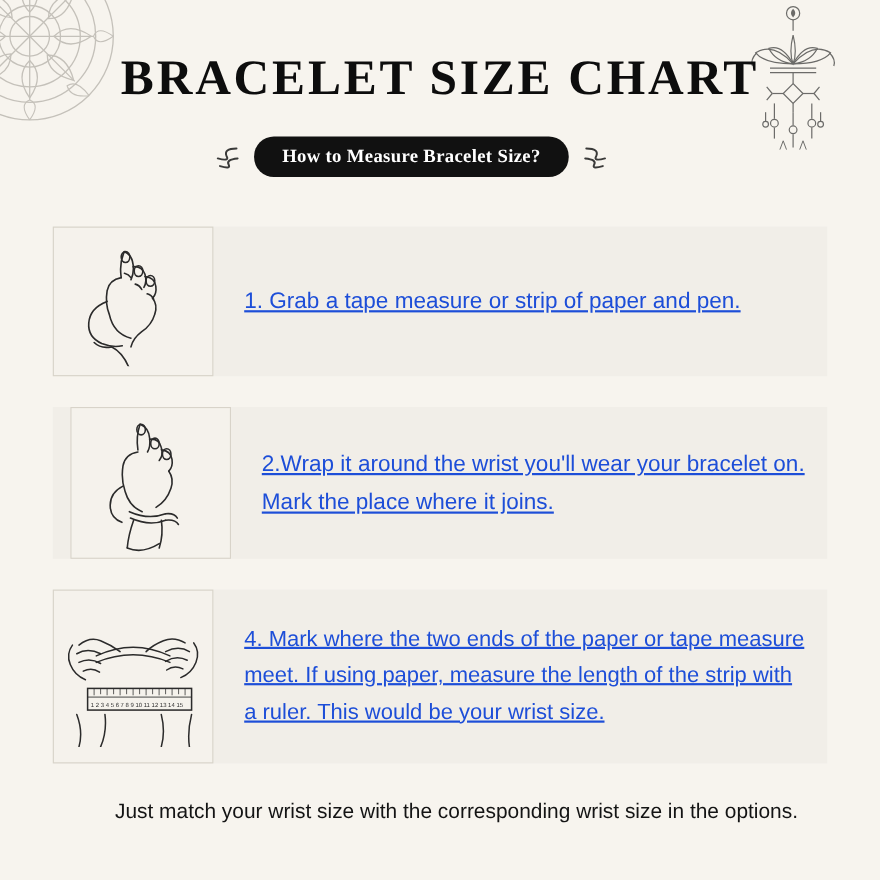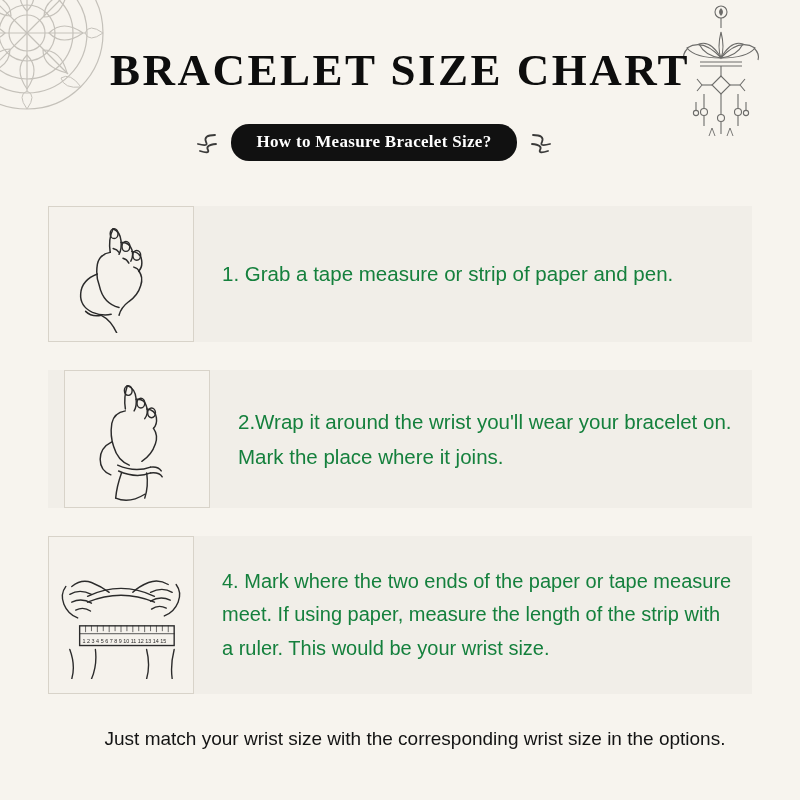--- a/index.html
+++ b/index.html
@@ -115,21 +115,22 @@
     align-items: center;
     justify-content: center;
   }
   .step-text {
     flex: 1 1 auto;
     display: flex;
     align-items: center;
     padding: 0 18px 0 28px;
     font-size: 20.5px;
     line-height: 1.72;
-    color: #15803d;
+    color: #1d4ed8;
+    text-decoration: underline;
   }
   .step.s3 .step-text { font-size: 20px; line-height: 1.68; }
 
   
   .footer {
     position: absolute;
     left: 15px;
     top: 728px;
     width: 800px;
     text-align: center;

